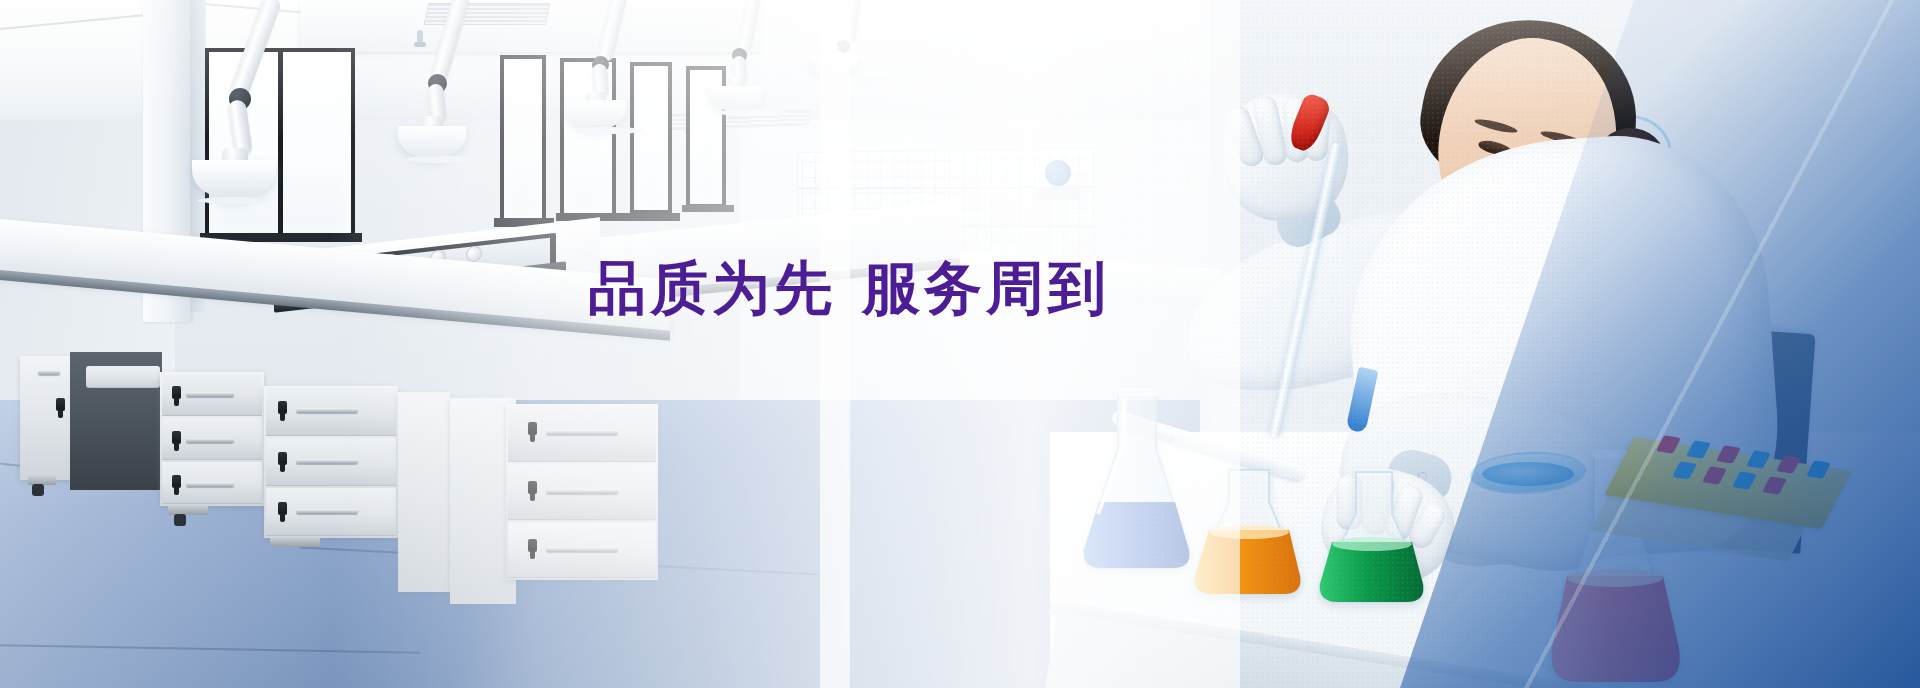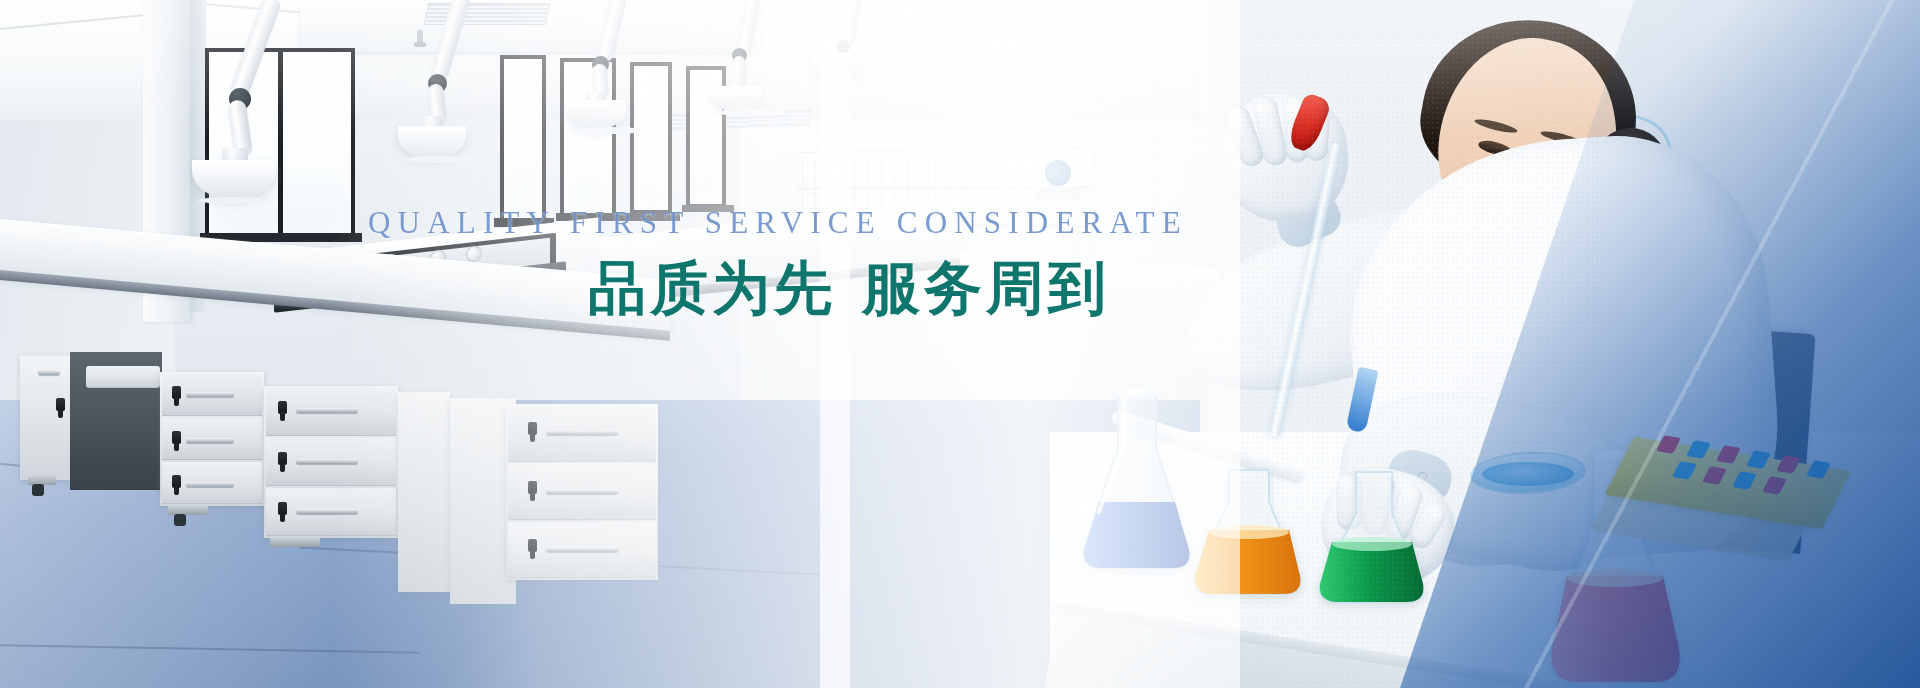--- a/index.html
+++ b/index.html
@@ -515,21 +515,21 @@
     white-space:nowrap;
     opacity:.92;
     text-shadow:0 1px 2px rgba(255,255,255,.65);
   }
   .headline{
     position:absolute; left:588px; top:250px;
     font-family:"DejaVu Sans", sans-serif;
     font-weight:bold;
     font-size:58px;
     letter-spacing:4px;
-    color:#0f766e;
+    color:#4c1d95;
     white-space:nowrap;
     text-shadow:0 2px 4px rgba(255,255,255,.55);
   }
   .headline .gap{ display:inline-block; width:26px; }
 
   .sub-bar{
     position:absolute; left:394px; top:314px;
     width:608px; height:58px;
     background:#0b8243;
     display:flex; align-items:center; justify-content:center;
@@ -812,21 +812,20 @@
     <div class="dot-tex"></div>
     <div class="veil-left"></div>
     <div class="veil-mid"></div>
     <div class="veil-top"></div>
     <div class="blue-wedge"></div>
     <div class="blue-wedge-line"></div>
   </div>
 
   <div class="copy">
 
-    <div class="eng-line">QUALITY FIRST SERVICE CONSIDERATE</div>
 
     <div class="headline">
       <span>品质为先</span><span class="gap"></span><span>服务周到</span>
     </div>
 
 
   </div>
 </div>
 
 </body></html>

